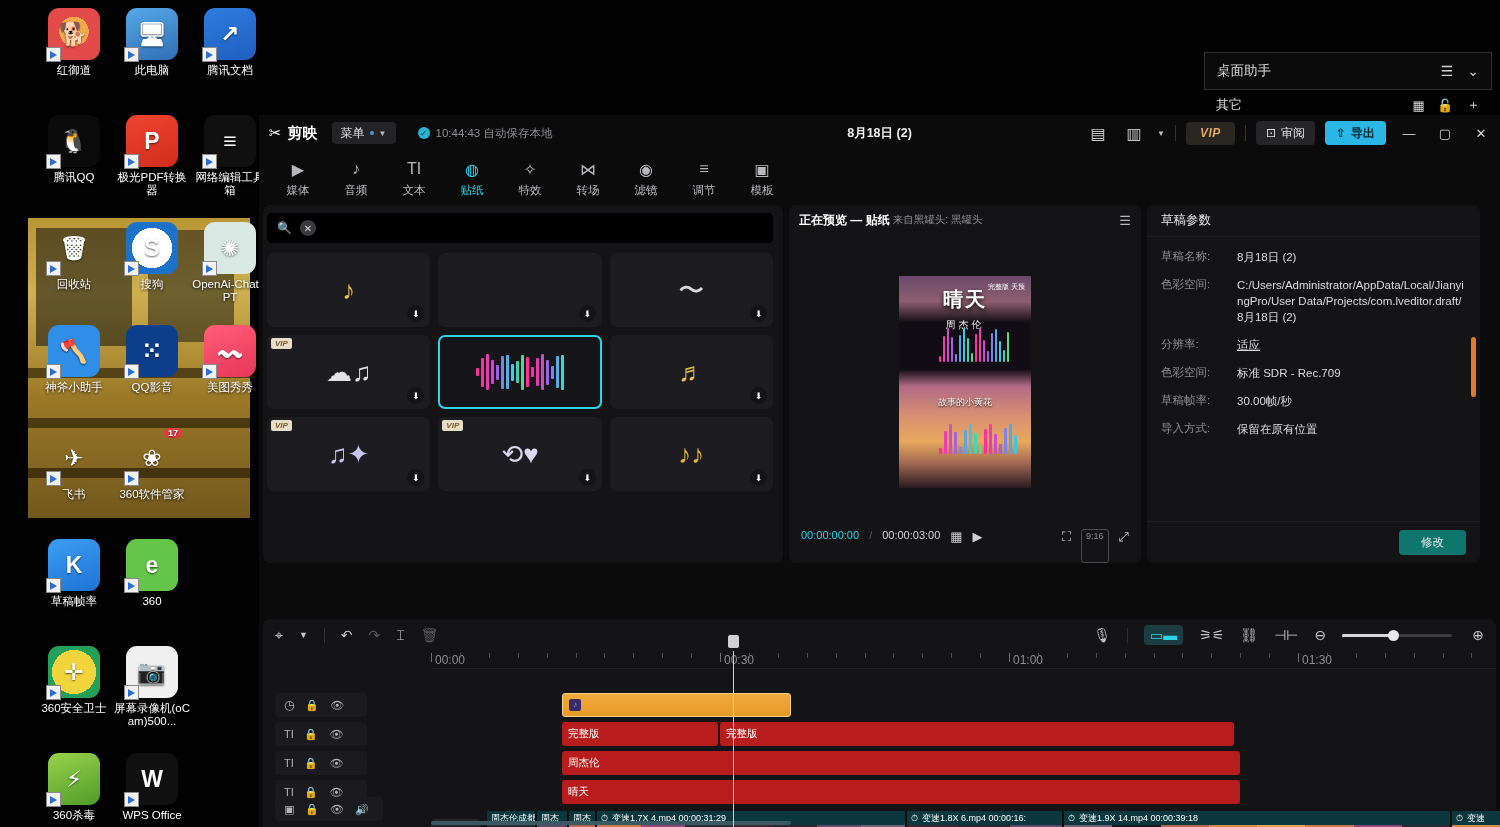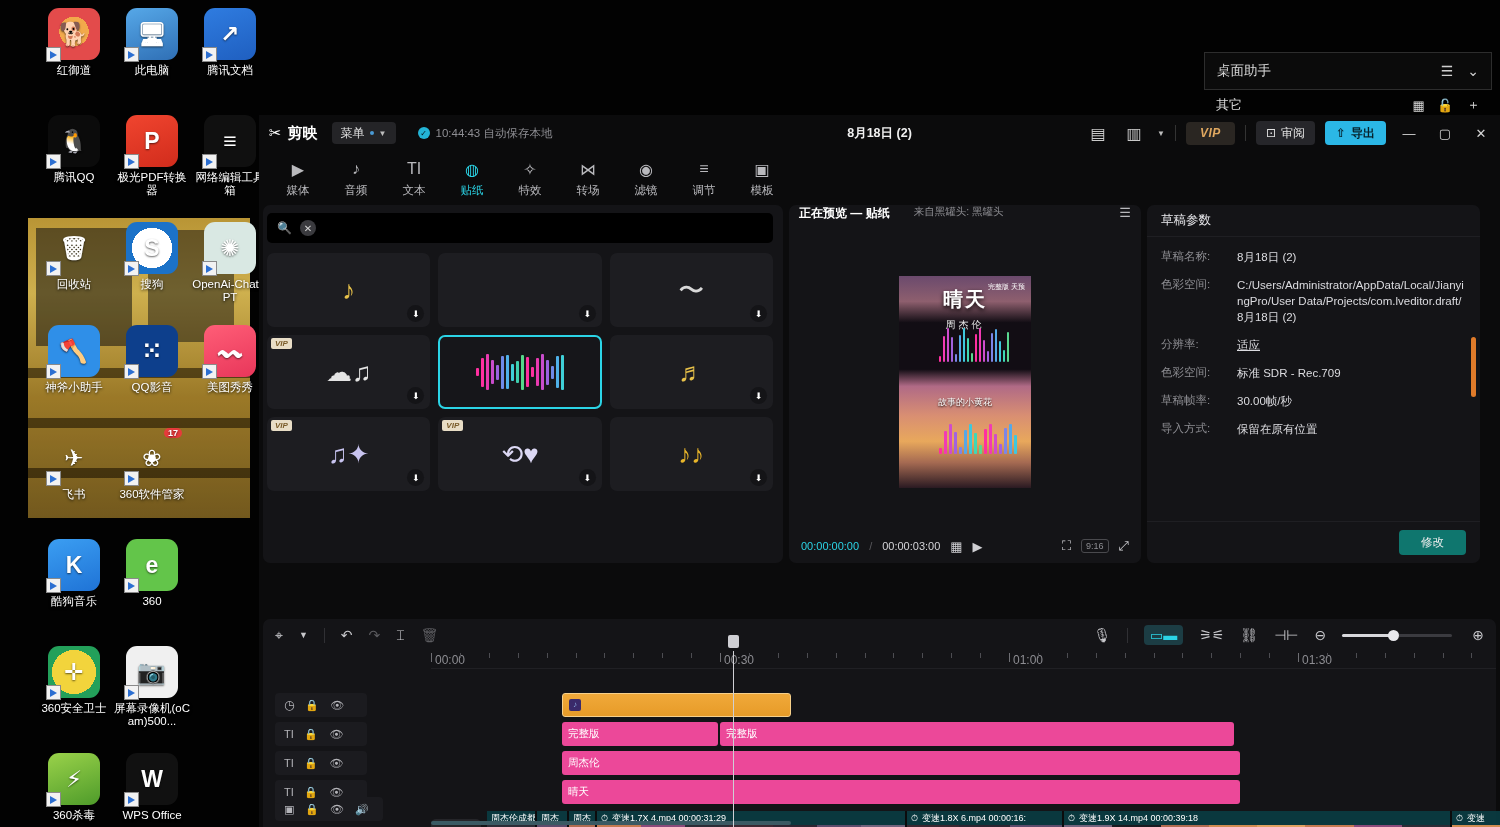--- a/index.html
+++ b/index.html
@@ -88,38 +88,38 @@
       display:flex; align-items:center; justify-content:center; }
   .cell.sel { border:2px solid #2bd4e6; background:#16161a; }
   .cell .dl { position:absolute; right:6px; bottom:5px; width:17px; height:17px; border-radius:50%;
       background:#141417; color:#fff; font-size:9px; display:flex; align-items:center; justify-content:center; }
   .cell .vip { position:absolute; left:4px; top:3px; background:#e8ddc6; color:#7a5c2a; font-size:8px;
       font-weight:bold; font-style:italic; padding:1px 4px; border-radius:2px; }
   .sticker-art { font-size:26px; line-height:1; }
 
   
   #preview { width:352px; background:#141417; border-radius:7px; display:flex; flex-direction:column; }
-  .pv-head { height:30px; display:flex; align-items:flex-start; padding:0 10px; gap:24px; }
+  .pv-head { height:30px; display:flex; align-items:center; padding:0 10px; gap:3px; }
   .pv-head .a { font-size:12px; color:#fff; font-weight:bold; }
   .pv-head .b { font-size:10.5px; color:#8d8d92; }
   .pv-head .m { margin-left:auto; color:#b8b8bc; font-size:13px; }
   .pv-stage { flex:1; display:flex; align-items:center; justify-content:center; }
   .pv-video { width:132px; height:212px; position:relative; overflow:hidden;
       background:linear-gradient(180deg,#6b4a6d 0%,#8e5f6e 12%,#120d14 22%,#120d14 44%,
         #b06a86 52%,#d98f72 66%,#e8a85c 78%,#a56a52 88%,#2a1a22 100%); }
   .pv-title { position:absolute; top:10px; left:0; width:100%; text-align:center; color:#fff;
       font-size:20px; font-weight:bold; text-shadow:0 2px 4px #000; letter-spacing:2px; }
   .pv-sub { position:absolute; top:42px; left:0; width:100%; text-align:center; color:#e7e7e7;
       font-size:10px; letter-spacing:3px; }
   .pv-corner { position:absolute; top:6px; right:6px; color:#fff; font-size:7px; line-height:9px; text-align:right;}
   .pv-lyric { position:absolute; top:120px; left:0; width:100%; text-align:center; color:#fff; font-size:9px;
       text-shadow:0 1px 2px #000; }
   .wave { position:absolute; display:flex; align-items:flex-end; gap:2px; }
   .wave i { display:block; width:3px; border-radius:1px; }
-  .pv-ctrl { height:34px; display:flex; align-items:center; gap:10px; padding:0 12px; }
+  .pv-ctrl { height:34px; display:flex; gap:10px; padding:0 12px; }
   .tc-cur { font-size:11px; color:#2bd4e6; }
   .tc-sep { color:#5a5a5e; font-size:11px; }
   .tc-tot { font-size:11px; color:#d4d4d8; }
   .pv-ctrl .i { color:#cfcfd3; font-size:13px; }
   .ratio { border:1px solid #4a4a4e; border-radius:3px; font-size:9px; color:#8e8e93; padding:1px 4px; }
 
   
   #params { width:333px; background:#141417; border-radius:7px; display:flex; flex-direction:column; position:relative; }
   .pp-head { height:32px; display:flex; align-items:center; padding:0 14px; font-size:12.5px; color:#e9e9ed;
       border-bottom:1px solid #1f1f23; }
@@ -151,21 +151,21 @@
   .rtick.major { height:9px; background:#6e6e73; }
   .rlabel { position:absolute; top:2px; font-size:12px; color:#8d8d92; }
 
   #tracks { position:relative; height:158px; }
   .thead { position:absolute; left:12px; width:92px; height:24px; background:#1b1b1f; border-radius:4px;
       display:flex; align-items:center; gap:11px; padding:0 9px; color:#b4b4b9; font-size:11px; }
   .clip { position:absolute; height:24px; border-radius:3px; display:flex; align-items:center;
       padding:0 6px; font-size:10.5px; color:#fff; overflow:hidden; white-space:nowrap; }
   .clip.audio { background:linear-gradient(180deg,#f0a93a,#e79b28); color:#3a2504; }
   .clip.audio.sel { border:1px solid #f7d08a; }
-  .clip.text { background:#ec4899; }
+  .clip.text { background:#b91c1c; }
   .playhead { position:absolute; top:0; width:1px; background:#cfcfd4; }
   .playhead .h { position:absolute; top:-16px; left:-5px; width:11px; height:13px; background:#cfcfd4; border-radius:2px; }
 
   #videotrack { position:absolute; left:168px; top:112px; height:72px; display:flex; }
   .cover { width:50px; height:46px; background:#252529; border-radius:5px; display:flex; align-items:center;
       justify-content:center; font-size:12px; color:#dcdce0; margin-right:6px; margin-top:8px;}
   .vclip { height:72px; position:relative; border-right:2px solid #0b0b0c; overflow:hidden; }
   .vclip .cap { position:absolute; top:0; left:0; width:100%; height:14px; background:rgba(10,60,66,.92);
       color:#fff; font-size:9px; display:flex; align-items:center; padding:0 4px; gap:4px; white-space:nowrap; overflow:hidden;}
   .vclip .thumbs { position:absolute; top:14px; left:0; height:48px; width:100%; display:flex; }
@@ -234,21 +234,21 @@
       <div class="dicon" style="left: 34px; top: 432px;">
         <div class="glyph" style="background:transparent">✈<span class="shortcut-arrow"></span></div>
         <div class="lbl">飞书</div>
       </div>
       <div class="dicon" style="left: 112px; top: 432px;">
         <div class="glyph" style="background:transparent">❀<span class="shortcut-arrow"></span><span style="position:absolute;right:-4px;top:-4px;background:#e53b3b;color:#fff;font-size:9px;border-radius:7px;padding:0 4px;">17</span></div>
         <div class="lbl">360软件管家</div>
       </div>
       <div class="dicon" style="left: 34px; top: 539px;">
         <div class="glyph" style="background:linear-gradient(160deg,#3b9ef2,#1f73d6)">K<span class="shortcut-arrow"></span></div>
-        <div class="lbl">酷狗音乐</div>
+        <div class="lbl">草稿帧率</div>
       </div>
       <div class="dicon" style="left: 112px; top: 539px;">
         <div class="glyph" style="background:radial-gradient(circle,#63c54a 0 100%)">e<span class="shortcut-arrow"></span></div>
         <div class="lbl">360</div>
       </div>
       <div class="dicon" style="left: 34px; top: 646px;">
         <div class="glyph" style="background:radial-gradient(circle,#f2d43c 0 60%,#23a05a 60% 100%)">✛<span class="shortcut-arrow"></span></div>
         <div class="lbl">360安全卫士</div>
       </div>
       <div class="dicon" style="left: 112px; top: 646px;">

